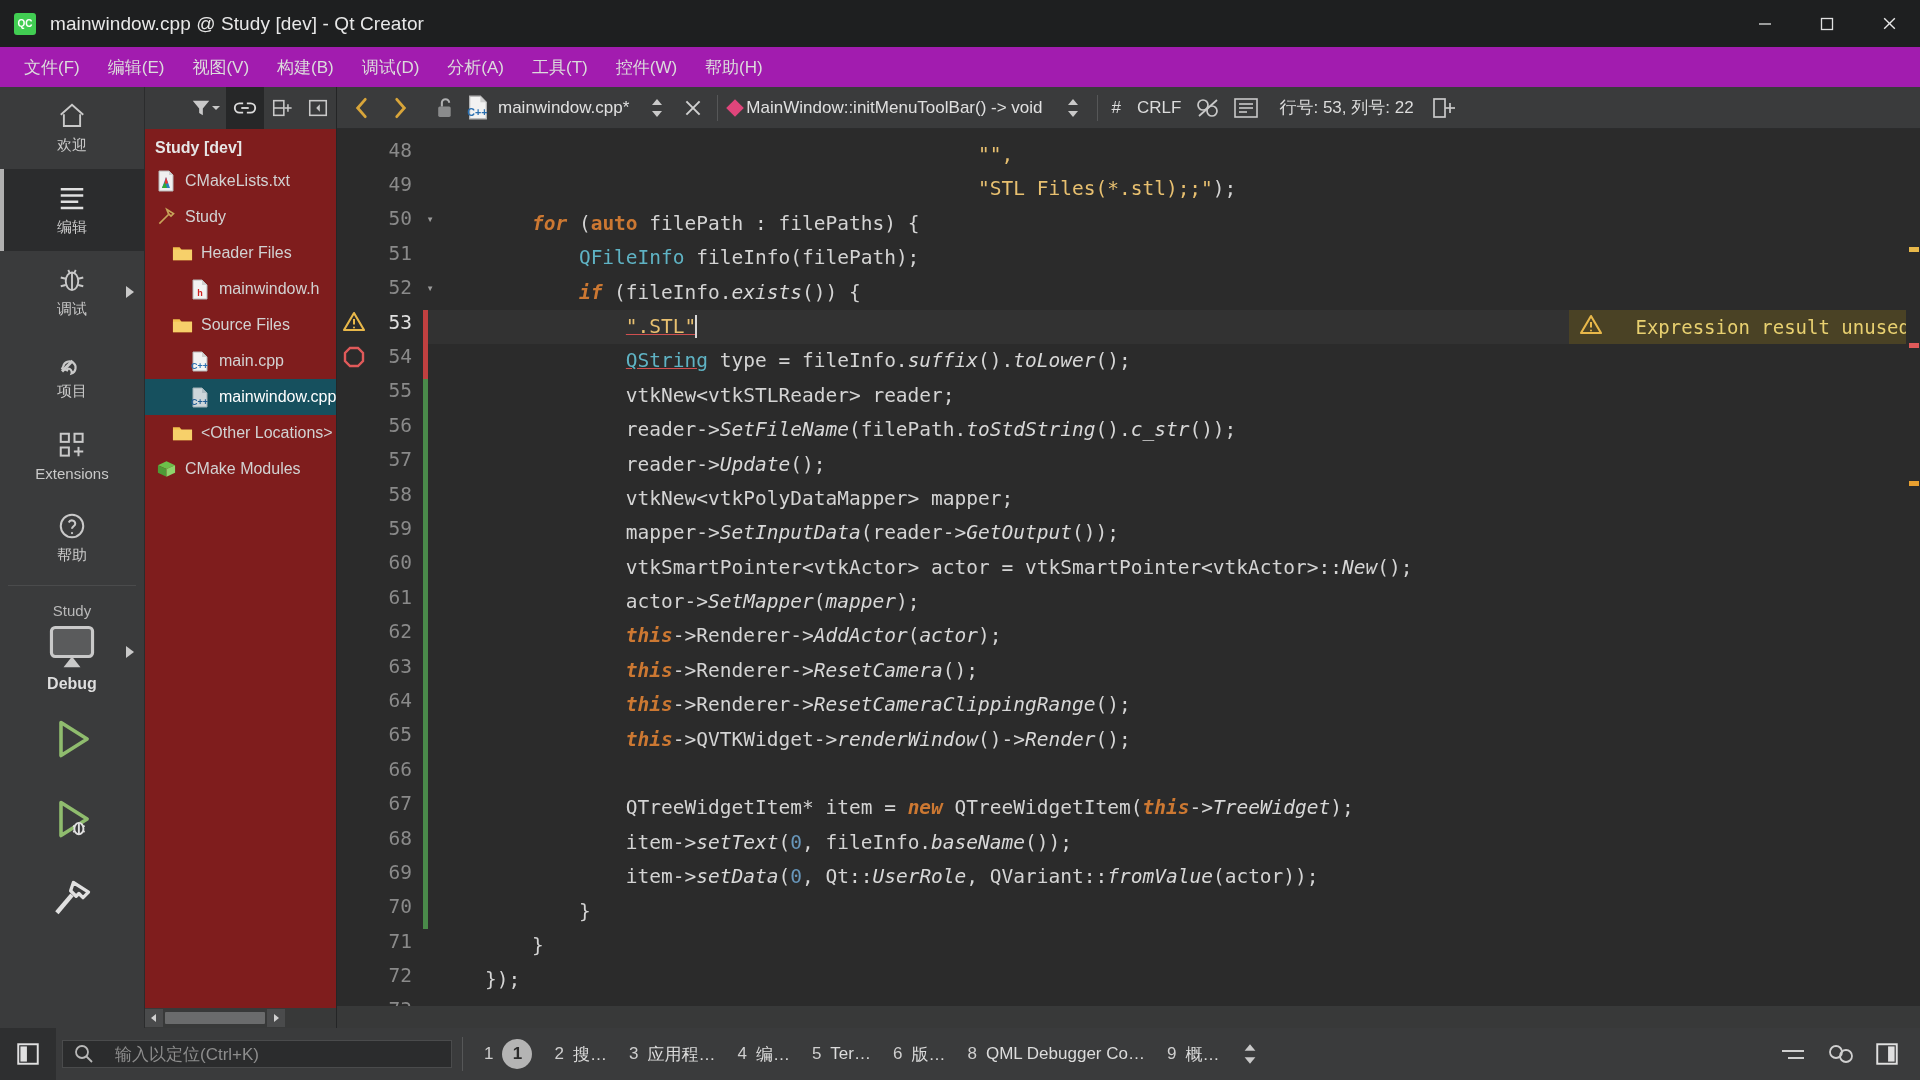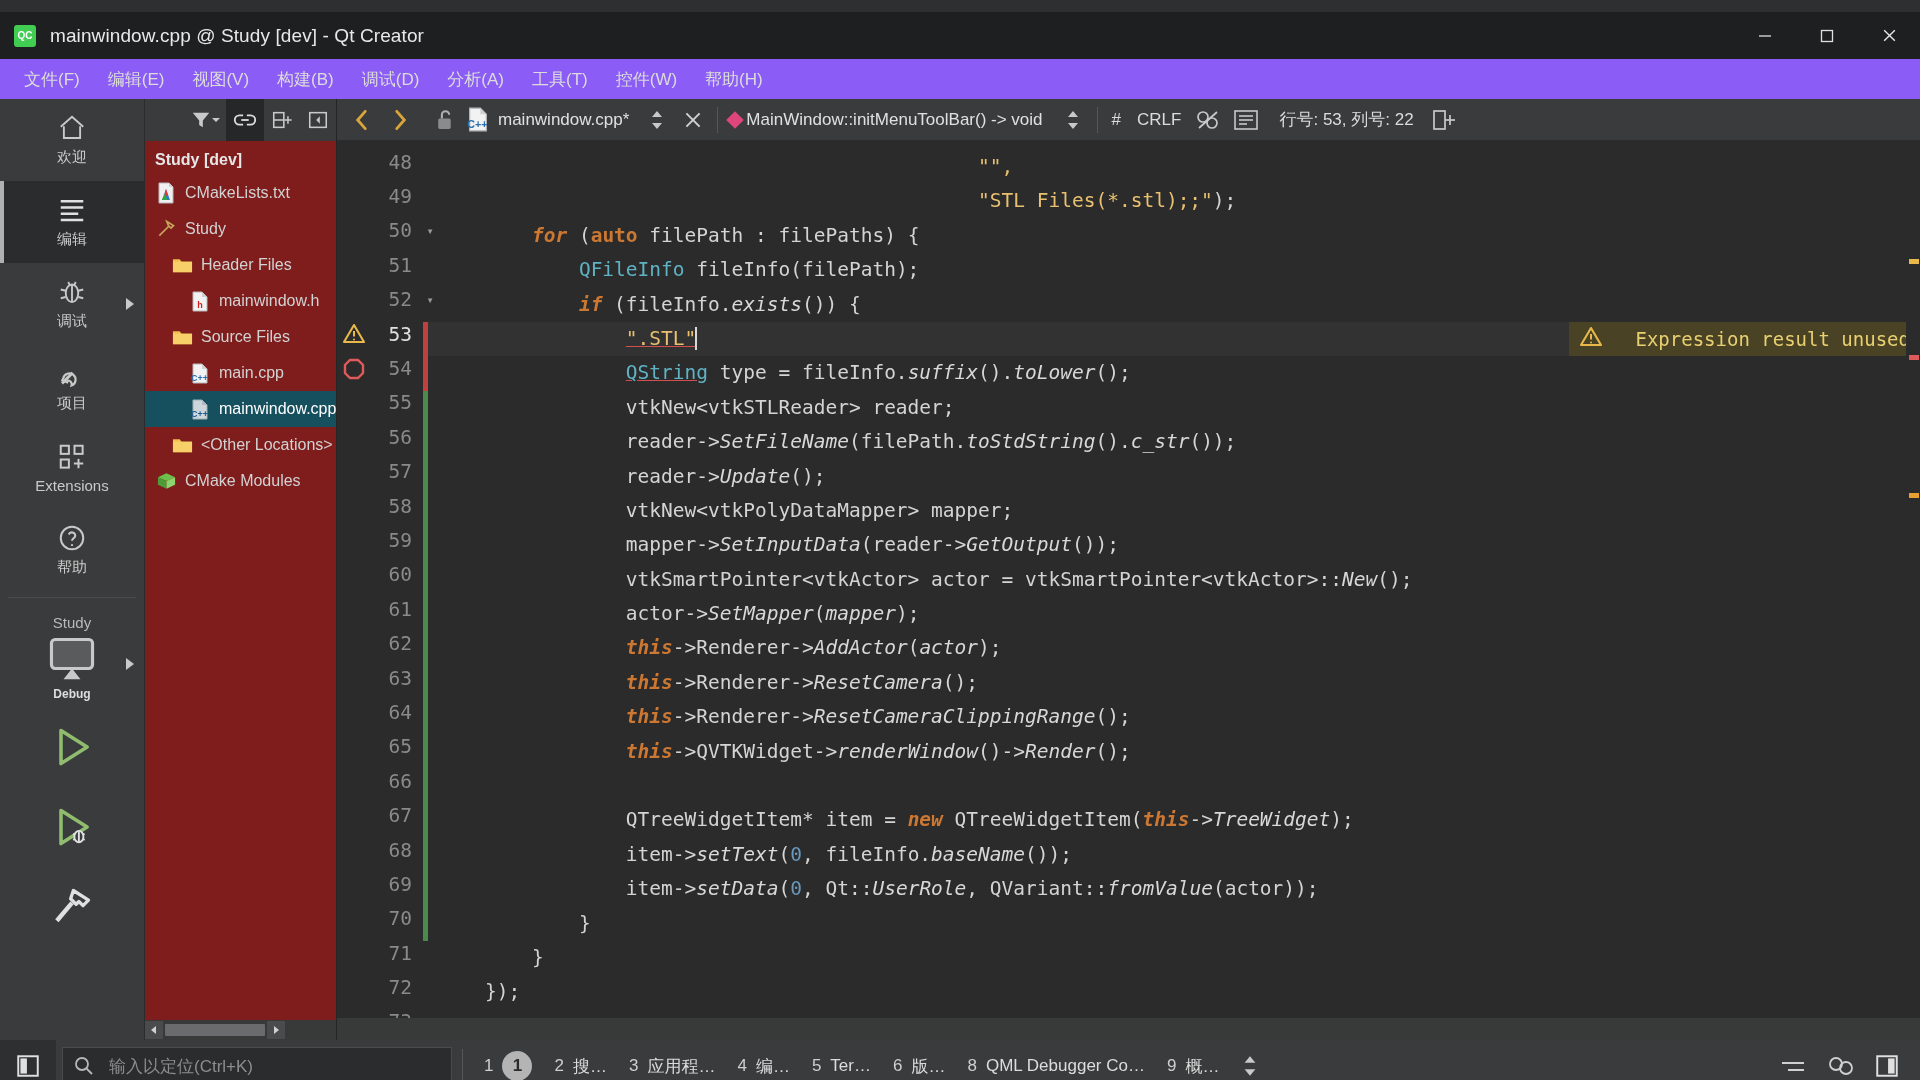--- a/index.html
+++ b/index.html
@@ -1,50 +1,50 @@
 <!DOCTYPE html>
 <html><head>
 <meta charset="utf-8">
 <style>
   * { box-sizing: border-box; margin:0; padding:0; }
   html,body { width:1920px; height:1080px; overflow:hidden; background:#2e2f30;
     font-family:"Liberation Sans", sans-serif; color:#d4d4d4; }
 
   
-  .titlebar { height:47px; background:#1e1f20; display:flex; align-items:center; position:relative;margin-top:12px; }
+  .titlebar { height:47px; background:#1e1f20; display:flex; align-items:center; position:relative; }
   .qc-logo { width:22px; height:22px; margin-left:14px; background:#41cd52; border-radius:3px;
              display:flex; align-items:center; justify-content:center;
              font-size:10px; font-weight:bold; color:#ffffff; font-family:"Liberation Sans",sans-serif;}
   .title-text { margin-left:14px; font-size:19px; color:#e8e8e8; letter-spacing:.1px; }
   .win-btns { position:absolute; right:0; top:0; height:47px; display:flex; }
   .win-btn { width:62px; height:47px; display:flex; align-items:center; justify-content:center; }
   .win-btn svg { stroke:#e0e0e0; }
 
   
-  .menubar { height:40px; background:#8b5cf6; display:flex; align-items:center; padding-left:10px; }
+  .menubar { height:40px; background:#a21caf; display:flex; align-items:center; padding-left:10px; }
   .menu-item { font-size:17px; color:#dcdcdc; padding:4px 14px; white-space:nowrap; }
 
   
   .main { display:flex; height:calc(1080px - 47px - 40px - 52px); }
 
   
   .modebar { width:145px; background:#3a3b3c; display:flex; flex-direction:column;
              border-right:1px solid #2b2c2d; position:relative; }
   .mode { height:82px; display:flex; flex-direction:column; align-items:center; justify-content:center;
           position:relative; color:#c9c9c9; }
   .mode.active { background:#2b2c2d; }
   .mode.active:before { content:""; position:absolute; left:0; top:0; bottom:0; width:4px; background:#b0b0b0; }
   .mode.disabled { color:#6b6c6d; }
   .mode .mlabel { font-size:15px; margin-top:5px; }
   .mode .arrow { position:absolute; right:10px; top:50%; transform:translateY(-50%);
                  width:0;height:0;border-left:8px solid #c9c9c9;border-top:6px solid transparent;border-bottom:6px solid transparent; }
   .mode-sep { height:1px; background:#4a4b4c; margin:6px 8px; }
   .kitsel { padding:10px 0 4px; display:flex; flex-direction:column; align-items:center; position:relative; }
   .kitsel .proj { font-size:15px; color:#b9b9b9; margin-bottom:6px; }
-  .kitsel .kit { font-size:12px; font-weight:bold; color:#dedede; margin-top:4px; }
+  .kitsel .kit { font-size:16px; font-weight:bold; color:#dedede; margin-top:4px; }
   .kitsel .arrow { position:absolute; right:10px; top:54px;
                  width:0;height:0;border-left:8px solid #c9c9c9;border-top:6px solid transparent;border-bottom:6px solid transparent; }
   .runbtns { display:flex; flex-direction:column; align-items:center; padding-top:14px; gap:24px; }
   .runbtn { width:60px; height:56px; display:flex; align-items:center; justify-content:center; }
 
   
   .projectpane { width:192px; background:#7f1d1d; display:flex; flex-direction:column;
                  border-right:1px solid #242526; }
   .proj-toolbar { height:42px; background:#3a3b3c; display:flex; align-items:center; justify-content:flex-end; }
   .projtree { flex:1; overflow:hidden; padding-top:6px; position:relative; }
@@ -97,22 +97,22 @@
   .errbanner.err  { background:#4a2c2c; color:#f08a8a; }
 
   .vscroll { position:absolute; right:0; top:0; bottom:0; width:14px; background:#2b2b2b; }
   .vscroll .mark { position:absolute; right:1px; width:10px; height:5px; }
 
   .ed-hscroll { height:22px; background:#383939; display:flex; align-items:center; }
 
   
   .statusbar { height:52px; background:#3a3b3c; display:flex; align-items:center; }
   .sb-toggle { width:56px; height:52px; display:flex; align-items:center; justify-content:center; background:#2e2f30; }
-  .locator { width:390px; height:38px; background:#2b2c2d; border:1px solid #4a4b4c; display:flex;
-             align-items:center; gap:14px; padding:0 10px; margin-left:6px; }
+  .locator { width:390px; height:28px; background:#2b2c2d; border:1px solid #4a4b4c; display:flex;
+             align-items:center; gap:20px; padding:0 10px; margin-left:6px; }
   .locator .ph { font-size:17px; color:#8d8d8d; }
   .sb-sep { width:1px; height:34px; background:#565758; margin:0 10px; }
   .sb-item { display:flex; align-items:center; gap:9px; padding:0 11px; font-size:17px; color:#dcdcdc; white-space:nowrap; }
   .sb-num { color:#cfcfcf; }
   .sb-badge { width:30px; height:30px; border-radius:50%; background:#b4b4b4; color:#2b2b2b;
               display:flex; align-items:center; justify-content:center; font-weight:bold; font-size:17px; }
   .sb-right { margin-left:auto; display:flex; align-items:center; gap:6px; padding-right:14px; }
 </style>
 </head>
 <body>

